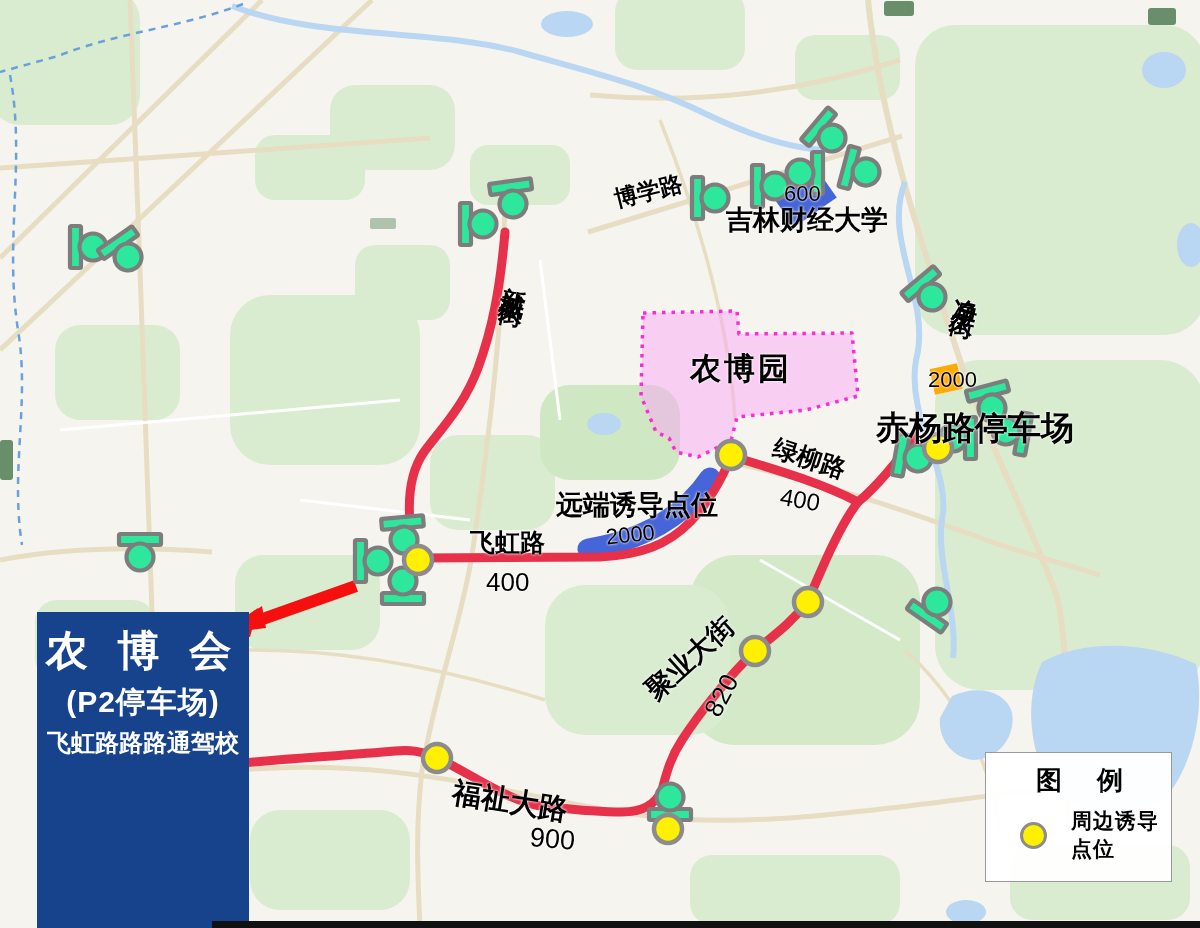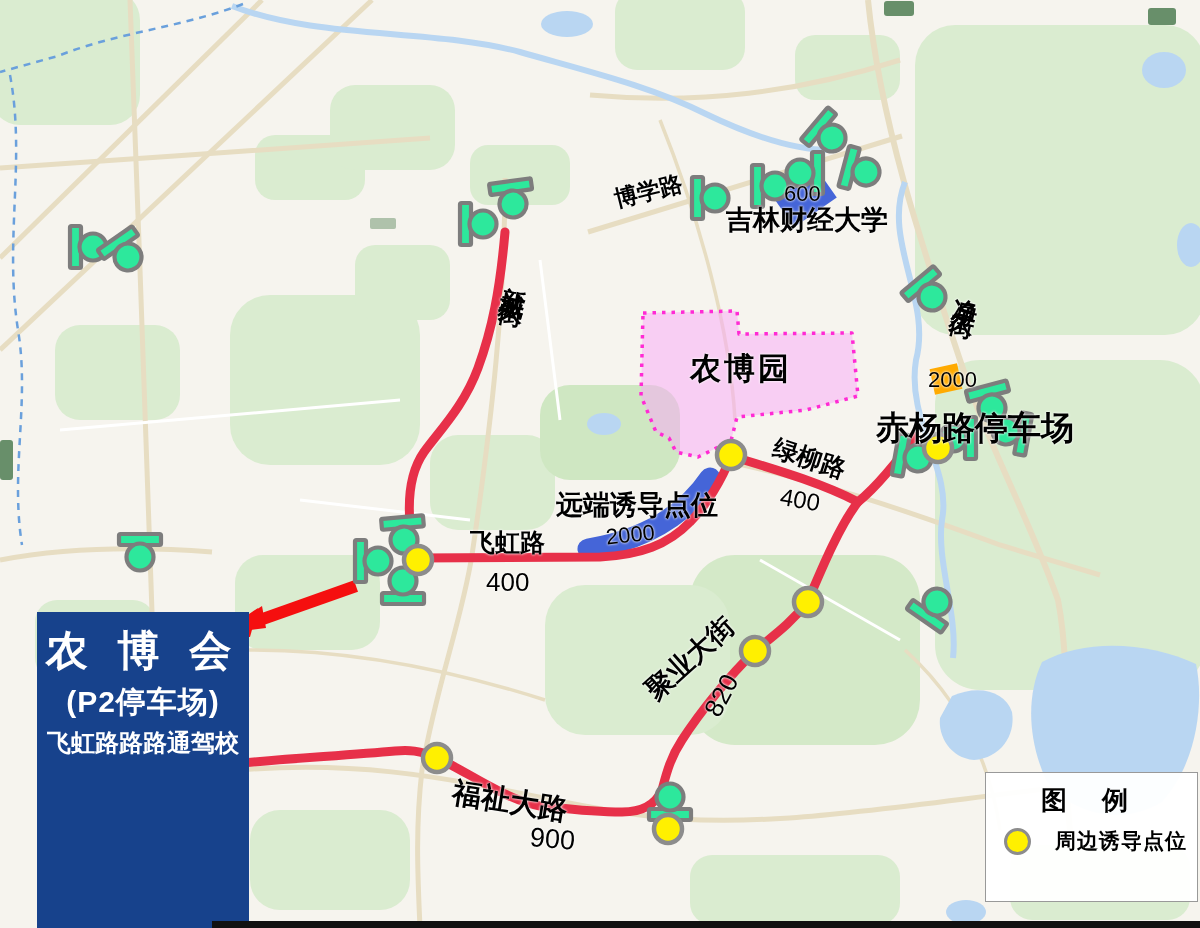--- a/index.html
+++ b/index.html
@@ -12,22 +12,22 @@
   .vtext { writing-mode:vertical-rl; text-orientation:upright; letter-spacing:5px; }
   
   #panel { position:absolute; left:0; top:612px; width:212px; height:316px;
            background:#17428c; color:#fff; text-align:center;margin-left:37px; }
   #panel .t1 { font-size:42px; font-weight:bold; letter-spacing:9px; margin-top:11px; }
   #panel .t2 { font-size:30px; font-weight:bold; letter-spacing:1px; margin-top:3px; }
   #panel .t3 { font-size:24px; font-weight:bold; margin-top:4px; }
   #panel .t4 { font-size:27px; font-weight:bold; margin-top:38px; letter-spacing:2px; }
   #panel .arrow { position:absolute; left:50%; transform:translateX(-50%); bottom:18px; width:0; height:0; }
   
-  #legend { position:absolute; left:985px; top:772px; width:213px; height:130px;
-            background:rgba(255,255,255,.96); border:1px solid #999; }
+  #legend { position:absolute; left:985px; top:752px; width:187px; height:130px;
+            background:rgba(255,255,255,.96); border:1px solid #999;padding-left:16px; }
   #legend .ltitle { text-align:center; font-size:26px; font-weight:bold; letter-spacing:14px; margin-top:10px; }
   .lrow { display:flex; align-items:center; margin:9px 0 0 18px; }
   .ldot { width:27px; height:27px; border-radius:50%; flex:0 0 auto; }
   .ltext { font-size:21px; font-weight:bold; margin-left:24px; letter-spacing:1px; }
   #botbar { position:absolute; left:212px; top:921px; width:988px; height:7px; background:#111; }
 </style>
 </head>
 <body>
 
 <div id="stage">

